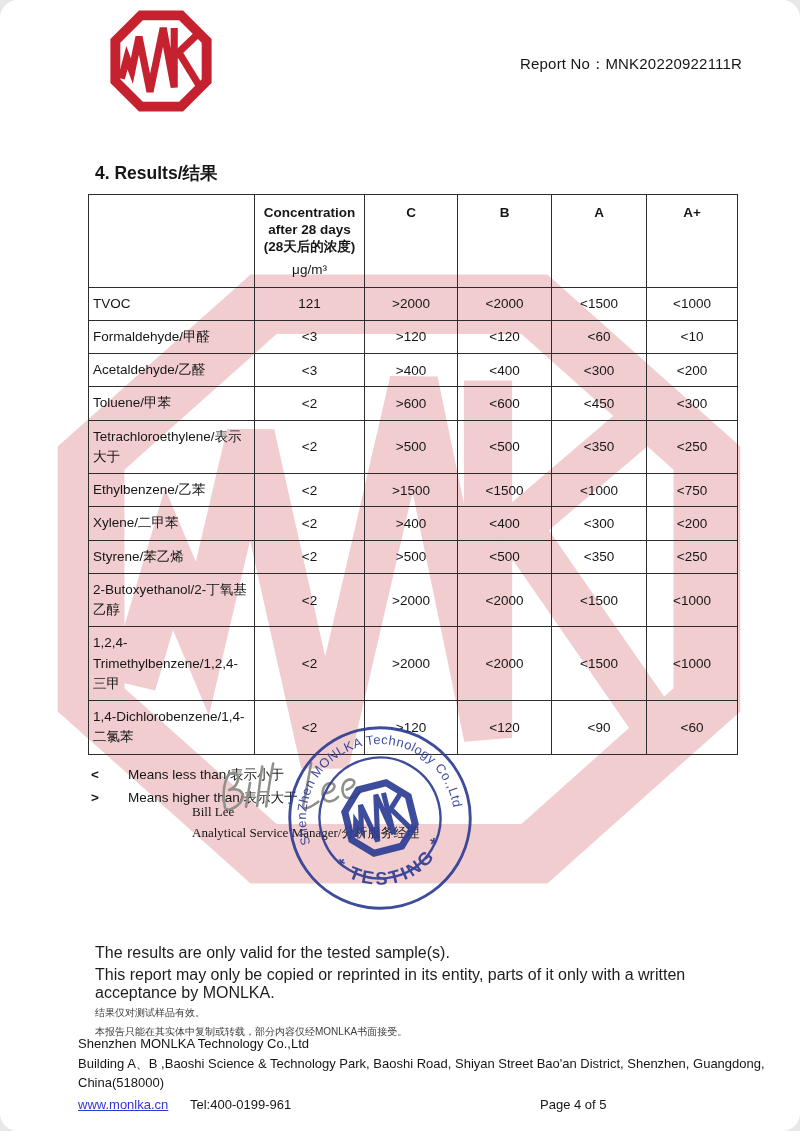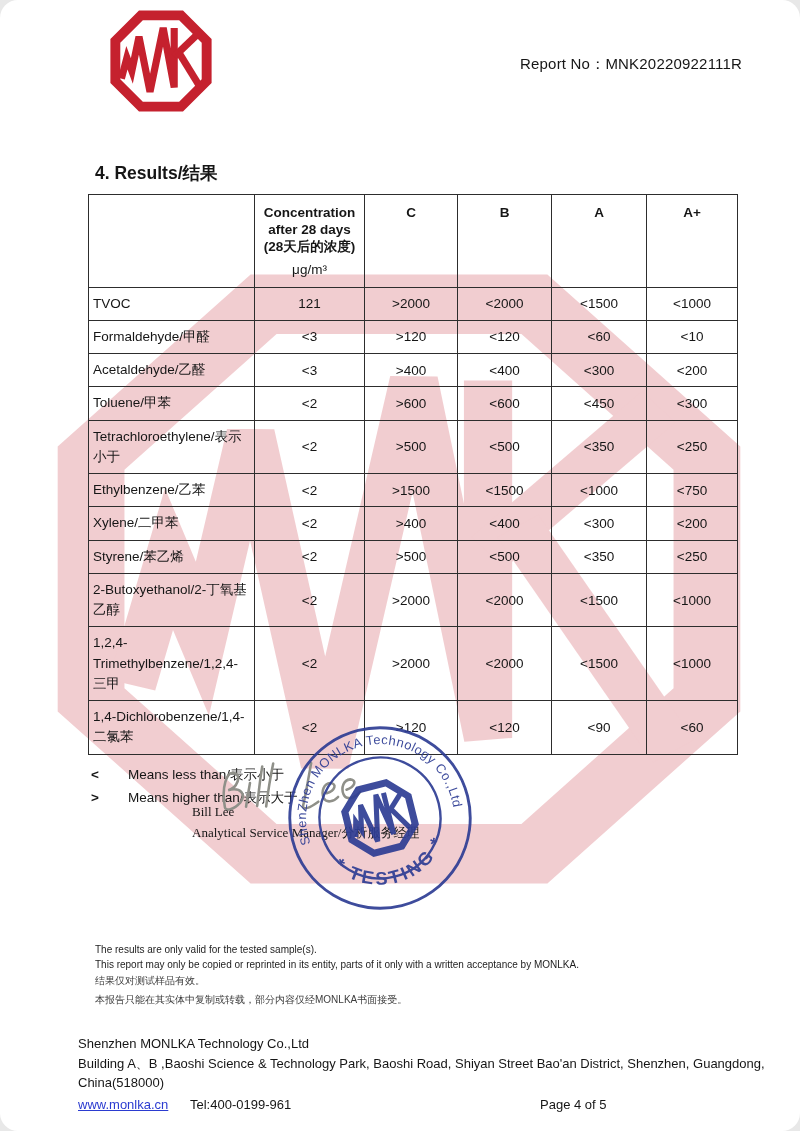--- a/index.html
+++ b/index.html
@@ -31,21 +31,21 @@
   
   .legend{margin:8px 0 0 3px; font-size:13.5px;}
   .legend-row{display:flex; line-height:1.75;}
   .legend-sym{width:37px; font-weight:bold;}
   
   .handwriting{position:absolute; left:210px; top:748px; width:190px; height:78px; transform:rotate(-4deg);}
   .sig-block{position:absolute; left:192px; top:802px; font-size:13px; line-height:1.6;font-family:Liberation Serif, serif;}
   .stamp{position:absolute; left:284px; top:722px; width:192px; height:192px; transform:rotate(-14deg); opacity:0.92;}
   
   .disclaimer{position:absolute; left:95px; top:944px; width:660px;}
-  .disc-en{font-size:10px; margin-bottom:4px; color:#1d1d1d;}
+  .disc-en{font-size:16px; margin-bottom:4px; color:#1d1d1d;}
   .disc-cn{font-size:10px; margin-bottom:5px; color:#3c3c3c;}
   
   .footer{position:absolute; left:78px; top:1034px; width:690px; font-size:13px; line-height:1.5;}
   .footer-lastline{position:relative; height:22px; margin-top:2px;}
   .site-link{position:absolute; left:0; color:#2b3bd0; text-decoration:underline; cursor:pointer;}
   .tel{position:absolute; left:112px;}
   .page-num{position:absolute; left:462px;}
 </style>
 </head>
 <body>
@@ -129,21 +129,21 @@
           </tr>
           <tr>
             <td class="name">Toluene/甲苯</td>
             <td class="val">&lt;2</td>
             <td class="val">&gt;600</td>
             <td class="val">&lt;600</td>
             <td class="val">&lt;450</td>
             <td class="val">&lt;300</td>
           </tr>
           <tr>
-            <td class="name">Tetrachloroethylene/表示小于</td>
+            <td class="name">Tetrachloroethylene/表示大于</td>
             <td class="val">&lt;2</td>
             <td class="val">&gt;500</td>
             <td class="val">&lt;500</td>
             <td class="val">&lt;350</td>
             <td class="val">&lt;250</td>
           </tr>
           <tr>
             <td class="name">Ethylbenzene/乙苯</td>
             <td class="val">&lt;2</td>
             <td class="val">&gt;1500</td>

